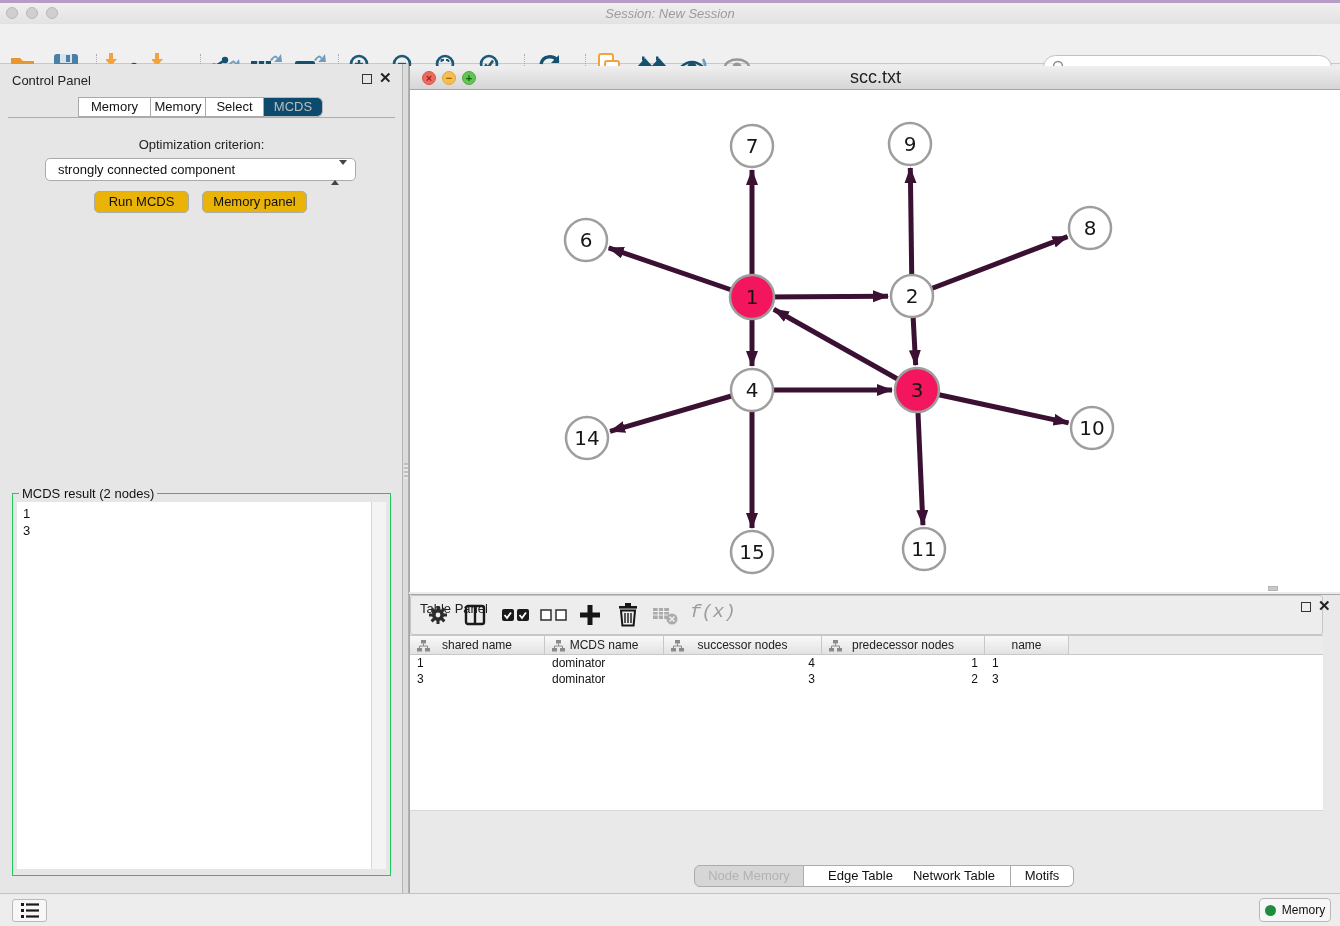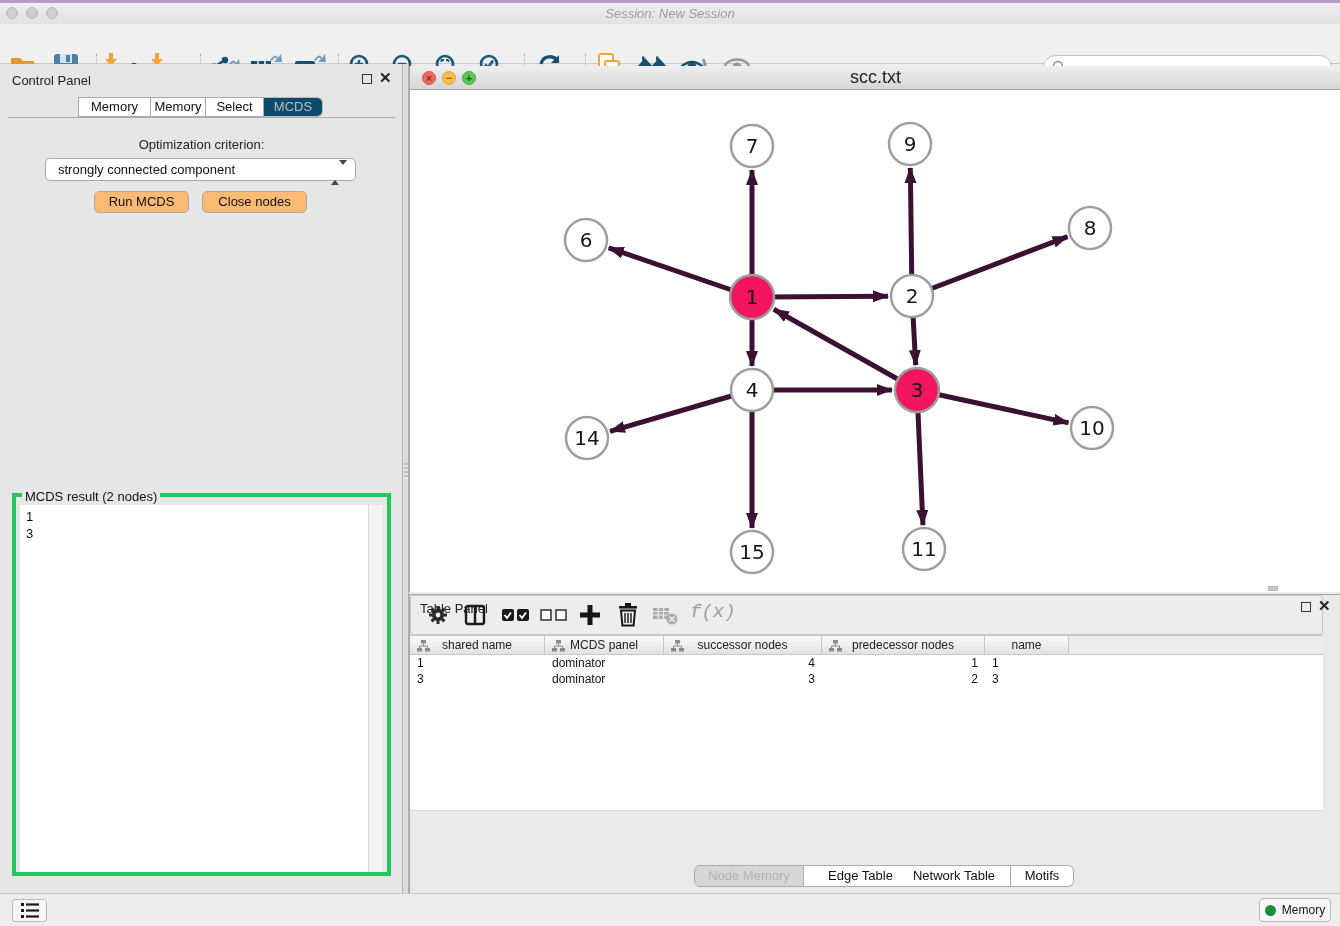--- a/index.html
+++ b/index.html
@@ -26,22 +26,22 @@
   .panel-float { width:10px; height:10px; border:1.5px solid #333; top:10px; }
   .panel-close { font-size:15px; font-weight:bold; color:#222; top:5px; line-height:18px; }
   .cp-tab { top:33px; height:20px; border:1px solid #A9A9A9; background:#fff; font-size:13px; color:#111; text-align:center; line-height:18px; }
   .cp-tab.ghost { background:#0c4a6e; color:#BDBDBD; border-color:#B9B9B9; border-radius:0 6px 6px 0; }
   #cp-bodyline { left:8px; top:53px; width:387px; height:1px; background:#ACACAC; }
   #opt-label { left:0; top:73px; width:403px; text-align:center; font-size:13px; color:#222; }
   #opt-select { left:45px; top:94px; width:311px; height:23px; background:#fff; border:1px solid #ABABAB; border-radius:5px; font-size:13px; color:#111; line-height:21px; padding-left:12px; }
   #opt-select .steppers { position:absolute; right:8px; top:3px; }
   .tri-up { width:0; height:0; border-left:4px solid transparent; border-right:4px solid transparent; border-bottom:5px solid #444; margin-bottom:2px; }
   .tri-dn { width:0; height:0; border-left:4px solid transparent; border-right:4px solid transparent; border-top:5px solid #444; }
-  .cp-btn { top:127px; height:22px; background:#fdba74; border:1px solid #ABABAB; border-radius:5px; font-size:13px; color:#111; text-align:center; line-height:20px; }
-  #mcds-box { left:12px; top:429px; width:379px; height:383px; border:4px solid #22c55e; }
+  .cp-btn { top:127px; height:22px; background:#eab308; border:1px solid #ABABAB; border-radius:5px; font-size:13px; color:#111; text-align:center; line-height:20px; }
+  #mcds-box { left:12px; top:429px; width:379px; height:383px; border:1px solid #22c55e; }
   #mcds-legend { position:absolute; left:6px; top:-8px; background:#E6E6E6; padding:0 3px; font-size:13px; color:#111; }
   #mcds-text { position:absolute; left:4px; top:8px; width:356px; height:367px; background:#fff; font-size:13px; color:#111; padding:3px 6px; line-height:17px; white-space:pre-line; }
   #mcds-scroll { position:absolute; right:4px; top:8px; width:15px; height:367px; background:#F4F4F4; border-left:1px solid #D8D8D8; }
 
   
   #v-split { left:403px; top:64px; width:6px; height:829px; background:#DCDCDC; border-right:1px solid #B0B0B0; }
   #v-split .grip { position:absolute; left:1px; top:399px; width:4px; height:16px; background:repeating-linear-gradient(#BFBFBF,#BFBFBF 2px,#E8E8E8 2px,#E8E8E8 4px); }
 
   
   #net-window { left:409px; top:66px; width:931px; height:526px; border-left:1px solid #A6A6A6; background:#fff; }
@@ -213,21 +213,21 @@
   <div class="cp-tab abs" style="left:206px; width:58px; border-left:none">Select</div>
   <div class="cp-tab ghost abs" style="left:264px; width:59px; border-left:none">MCDS</div>
   <div id="cp-bodyline" class="abs"></div>
 
   <div id="opt-select" class="abs">
     <span>strongly connected component</span>
     <span class="steppers"><span class="tri-up"></span><span class="tri-dn"></span></span>
   </div>
   <div id="opt-label" class="abs">Optimization criterion:</div>
   <div class="cp-btn abs" style="left:94px; width:95px">Run MCDS</div>
-  <div class="cp-btn abs" style="left:202px; width:105px">Close nodes</div>
+  <div class="cp-btn abs" style="left:202px; width:105px">Memory panel</div>
 
   <div id="mcds-box" class="abs">
     <div id="mcds-legend">MCDS result (2 nodes)</div>
     <div id="mcds-text">1
 3</div>
     <div id="mcds-scroll"></div>
   </div>
 </div>
 
 <div id="v-split" class="abs">
@@ -348,21 +348,21 @@
       </div>
       <div class="th" style="width:119px">
         <svg class="tree" width="13" height="12" viewBox="0 0 13 12">
             <g fill="#8A8A8A">
               <rect x="4" y="0" width="5" height="3.5"></rect>
               <rect x="0" y="8" width="5" height="3.5"></rect>
               <rect x="8" y="8" width="5" height="3.5"></rect>
             </g>
             <path d="M6.5 3.5 v2.5 M2.5 8 v-2 h8 v2" stroke="#8A8A8A" fill="none"></path>
           </svg>
-        <span>MCDS panel</span>
+        <span>MCDS name</span>
       </div>
       <div class="th" style="width:158px">
         <svg class="tree" width="13" height="12" viewBox="0 0 13 12">
             <g fill="#8A8A8A">
               <rect x="4" y="0" width="5" height="3.5"></rect>
               <rect x="0" y="8" width="5" height="3.5"></rect>
               <rect x="8" y="8" width="5" height="3.5"></rect>
             </g>
             <path d="M6.5 3.5 v2.5 M2.5 8 v-2 h8 v2" stroke="#8A8A8A" fill="none"></path>
           </svg>

